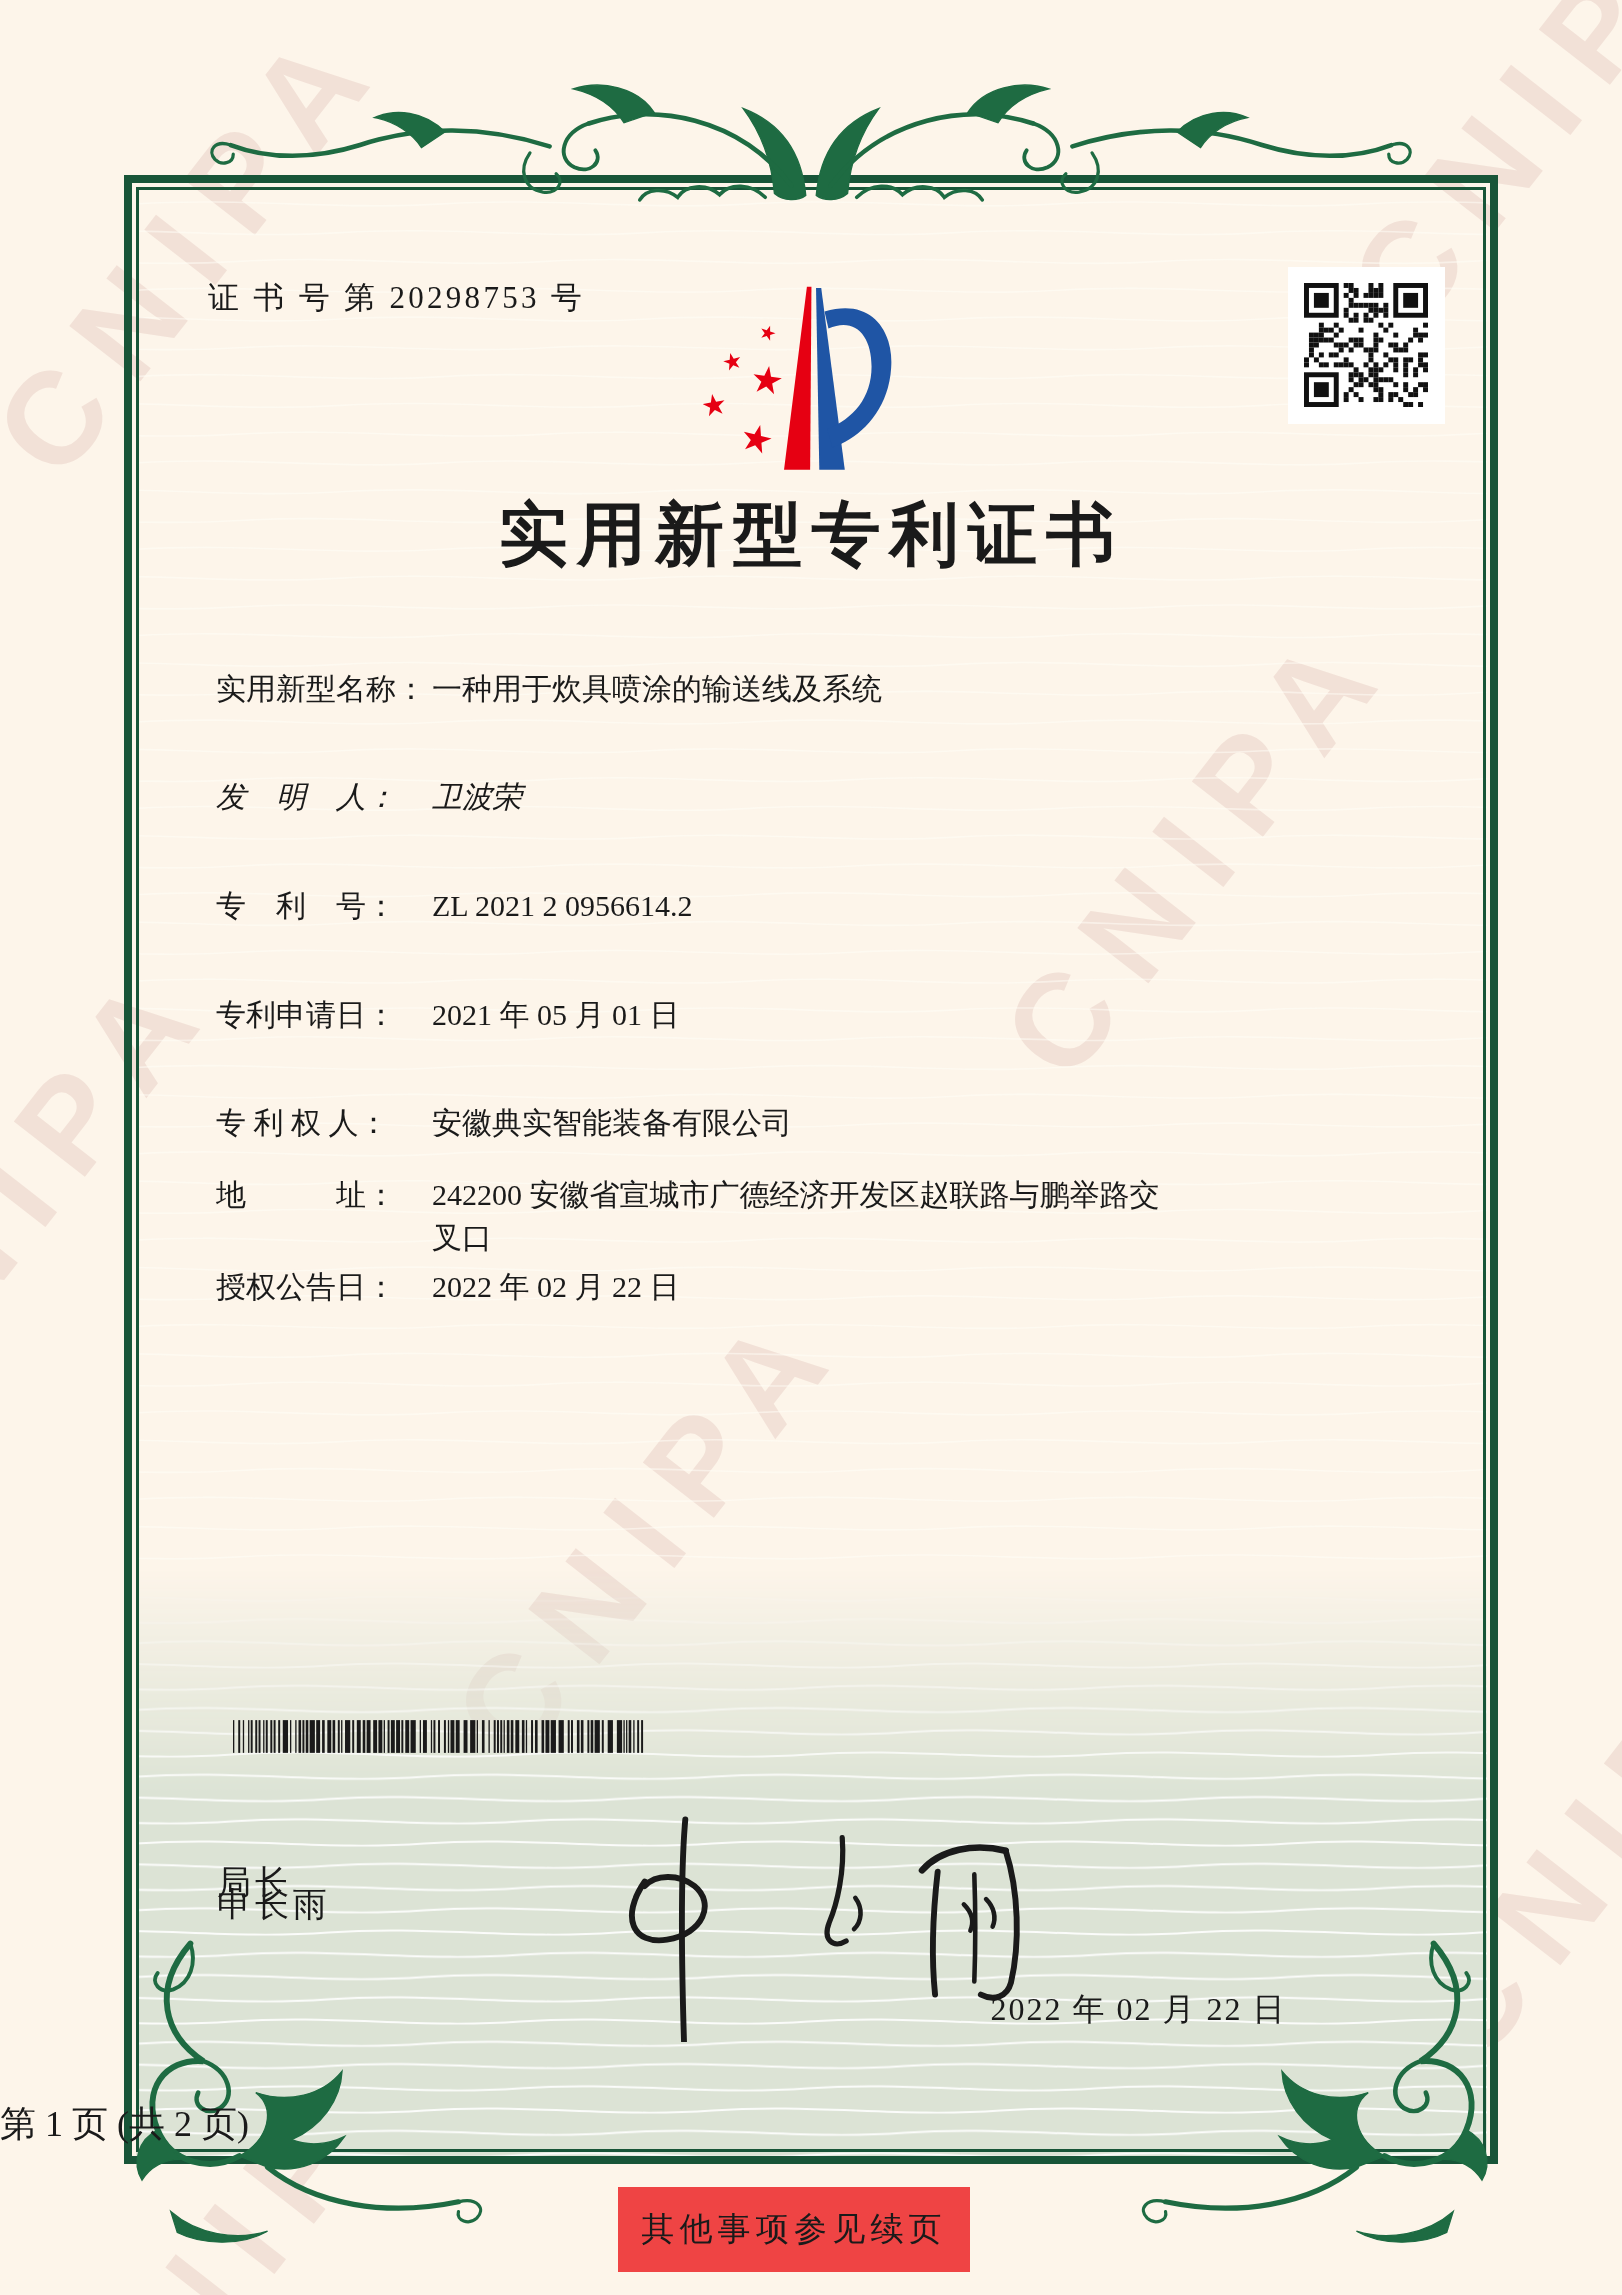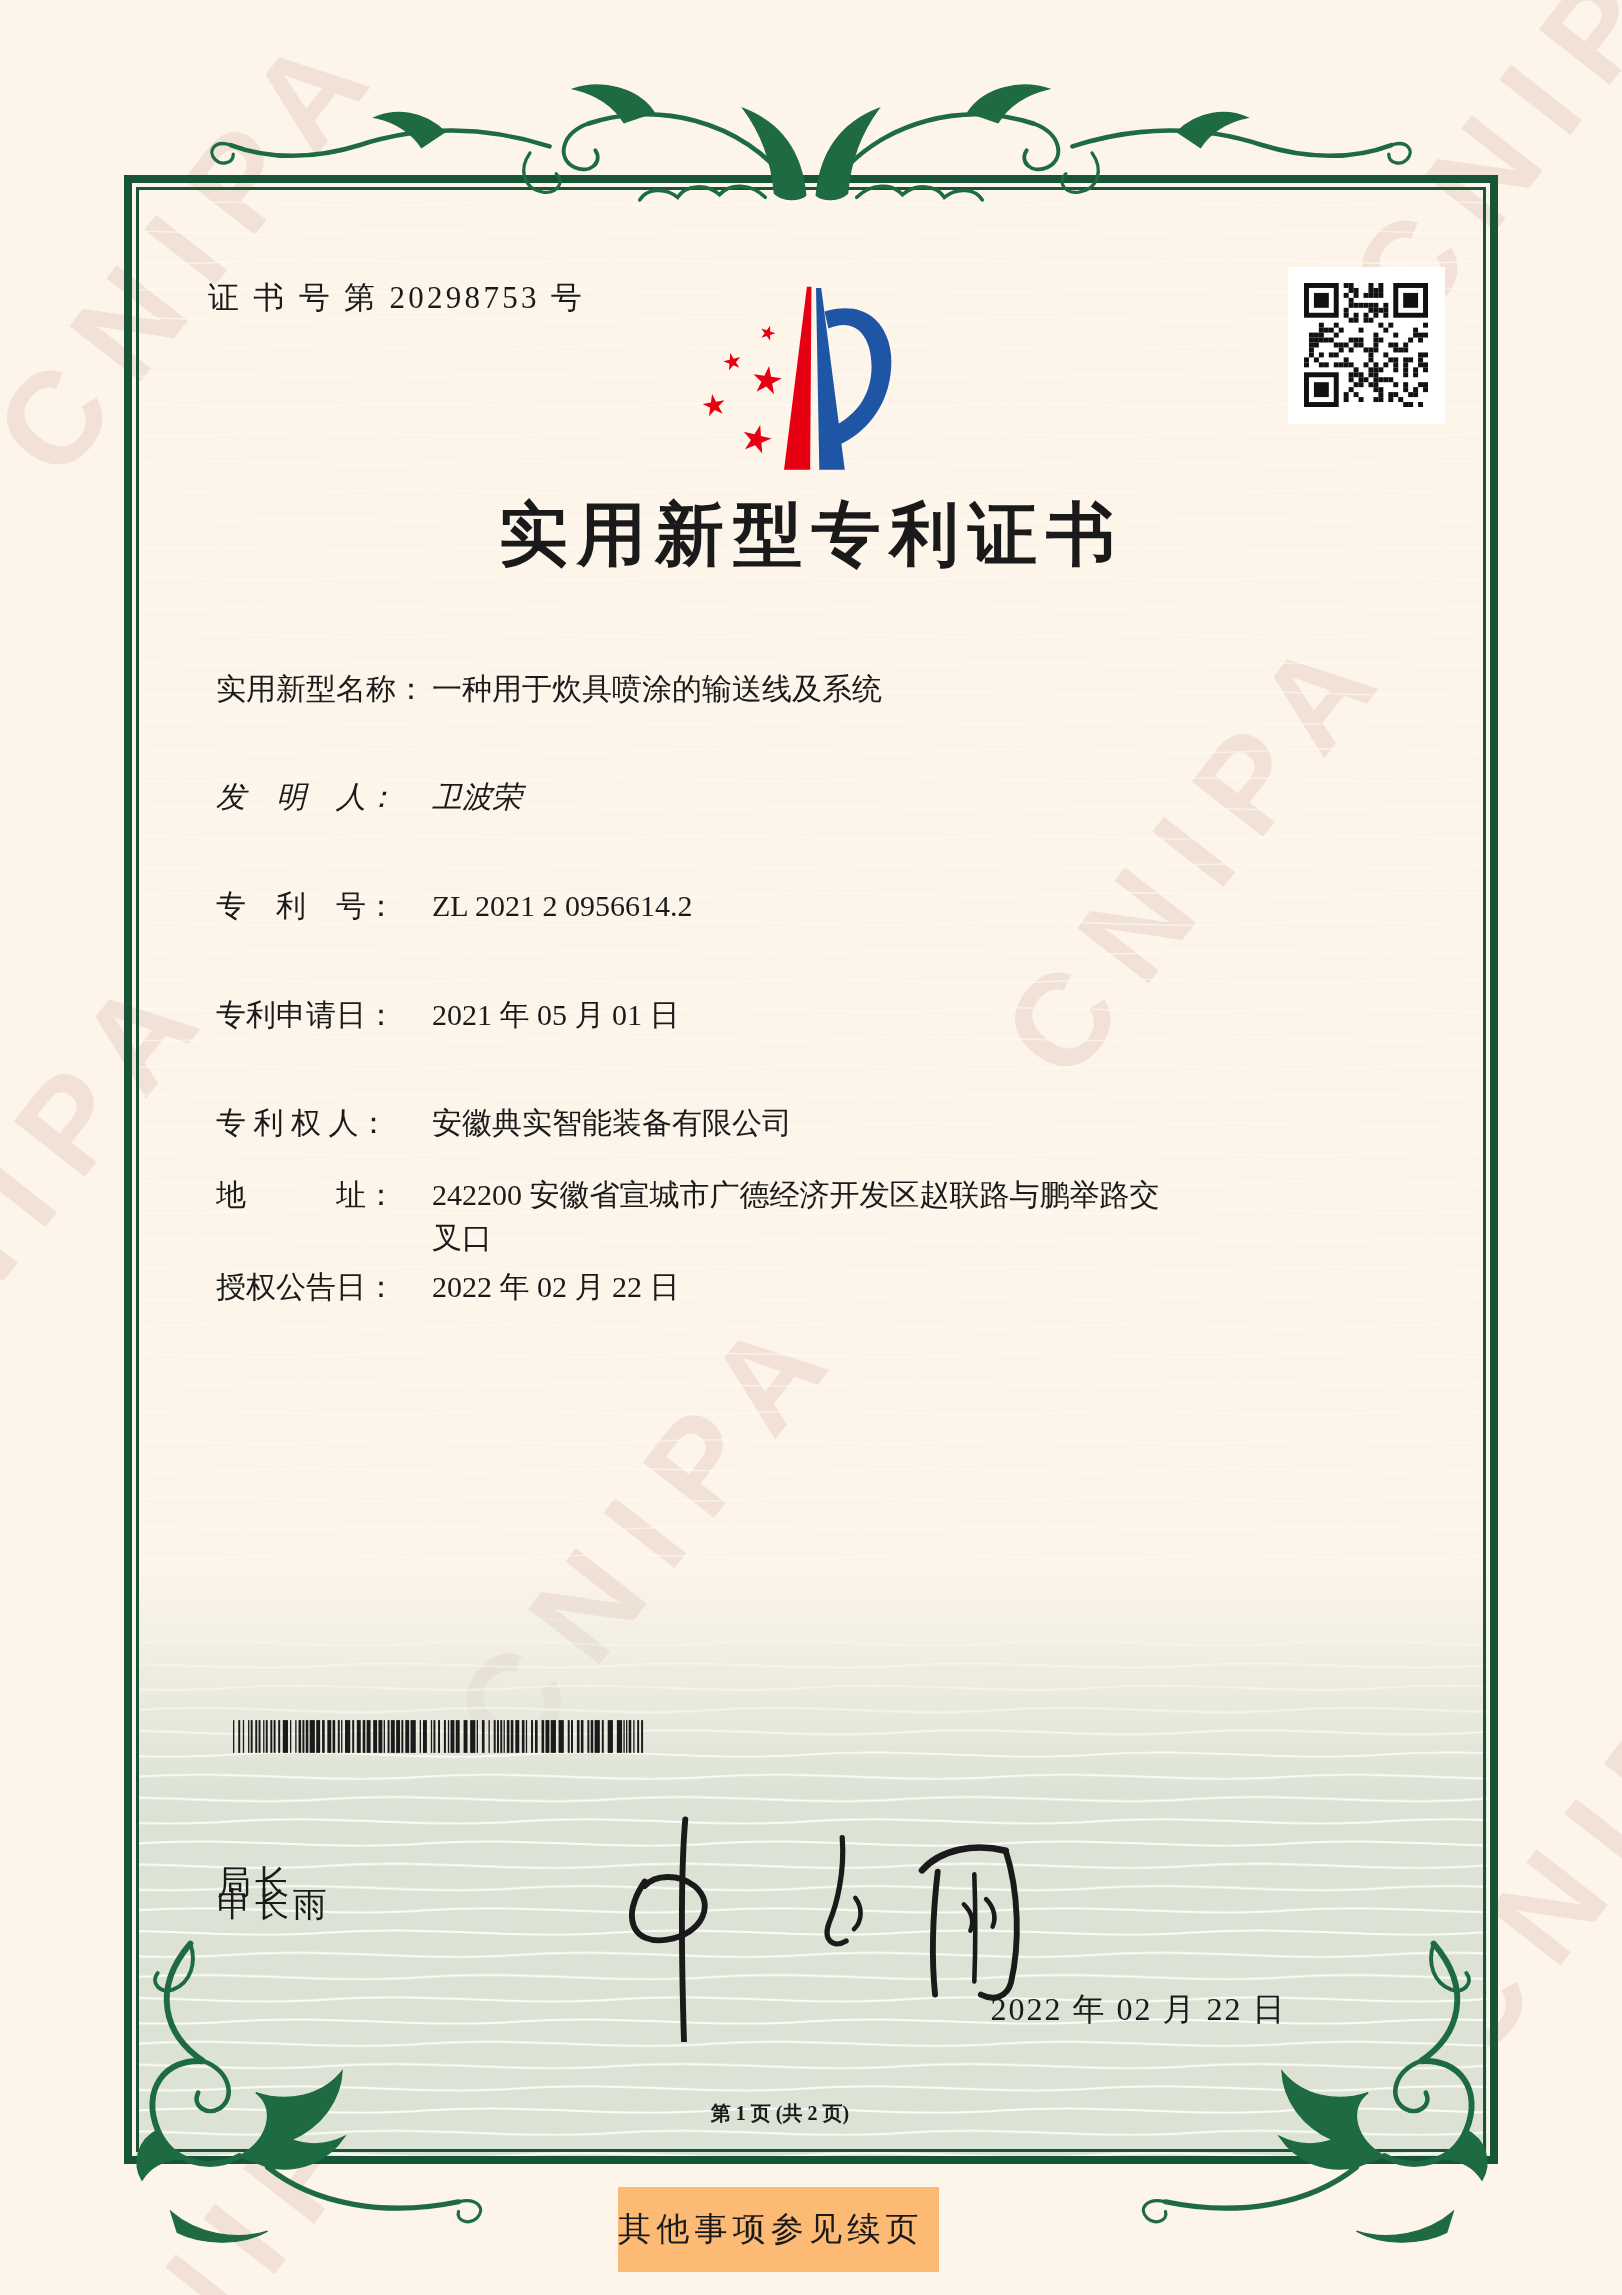--- a/index.html
+++ b/index.html
@@ -25,23 +25,23 @@
   .addr2{position:absolute;left:432px;top:1218px;font-size:30px;}
   .grant-right{position:absolute;left:841px;top:0;}
   
   .paras{position:absolute;left:216px;top:1335px;width:1196px;font-size:31px;
          line-height:48px;text-align:justify;}
   .paras p{margin:0;text-indent:2em;}
   
   .signer{position:absolute;left:217px;font-size:34px;letter-spacing:3.9px;}
   .issue-date{position:absolute;left:890px;top:1988px;width:497px;text-align:center;
               font-size:32px;letter-spacing:2px;}
-  .page-num{position:absolute;left:0;top:2100px;width:1560px;text-align:center;font-size:20px;font-weight:bold;}
-  .footer-strip{position:absolute;left:618px;top:2187px;width:321px;height:85px;
-                background:#fdba74;display:flex;align-items:center;}
+  .page-num{position:absolute;left:0;top:2100px;width:1560px;font-size:36px;}
+  .footer-strip{position:absolute;left:618px;top:2187px;width:352px;height:85px;
+                background:#ef4444;display:flex;align-items:center;justify-content:center;}
   .footer-strip span{font-size:33px;letter-spacing:5.2px;}
   svg{display:block;}
 </style>
 </head>
 <body>
 
 <div class="wm" style="left:-79px;top:170px;">CNIPA</div>
 <div class="wm" style="left:1276px;top:19.6px;">CNIPA</div>
 <div class="wm" style="left:929px;top:772px;">CNIPA</div>
 <div class="wm" style="left:-249px;top:1112px;">CNIPA</div>

